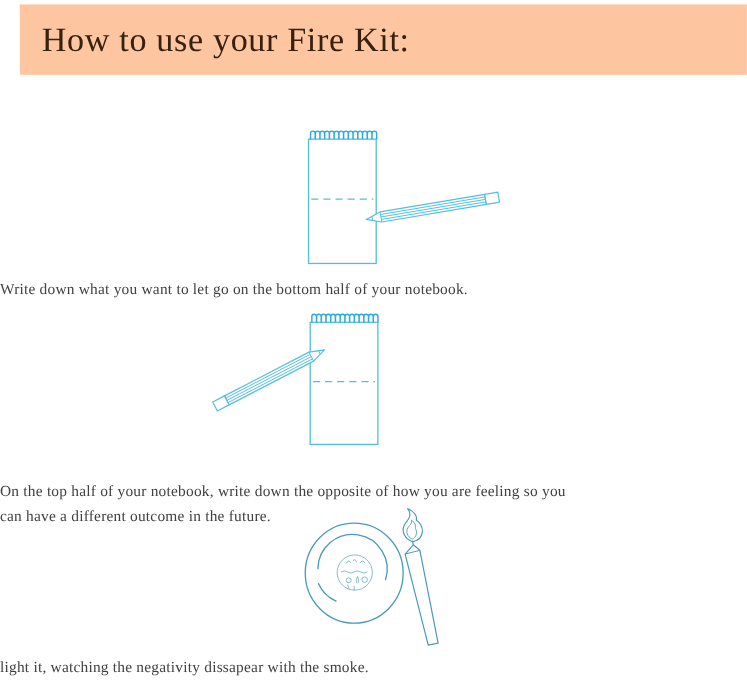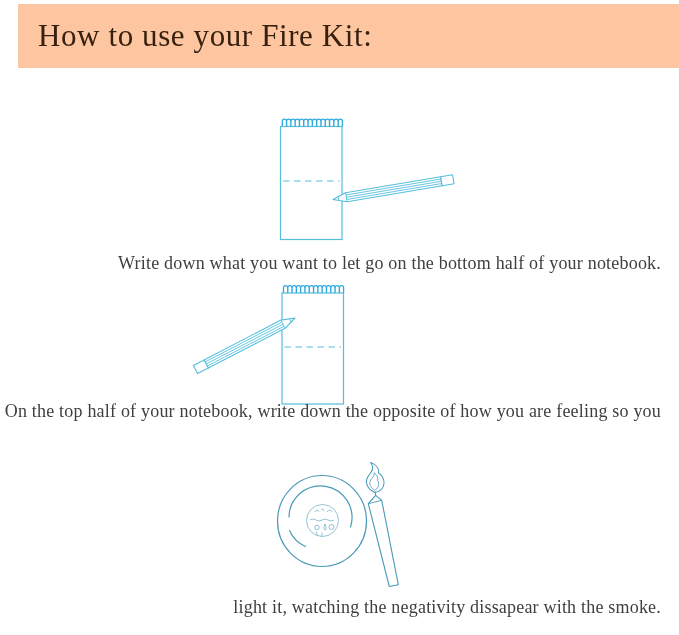--- a/index.html
+++ b/index.html
@@ -14,26 +14,26 @@
     background:var(--banner-bg,#fdc6a0);
     display:flex;align-items:center;
     padding-left:20px;box-sizing:border-box;
   }
   .banner h1{
     margin:0;font-weight:400;font-size:31px;letter-spacing:0.6px;
     color:var(--title-color,#38200f);
   }
   svg.illustrations{position:absolute;left:0;top:0;}
   .caption{
-    position:absolute;left:0;width:661px;text-align:right;
-    font-size:18px;line-height:23px;letter-spacing:0.2px;
+    position:absolute;left:0;width:661px;text-align:left;
+    font-size:14px;line-height:23px;letter-spacing:0.2px;
     color:var(--caption-color,#3f3f3f);
   }
   #cap1{top:252px;}
-  #cap2{top:400px;}
+  #cap2{top:436px;}
   #cap3{top:596px;}
   .nb{stroke:var(--notebook-stroke,#56bedd);fill:none;stroke-width:1.2;}
   .spiral{stroke:var(--spiral-stroke,#2ea9df);fill:none;stroke-width:1.3;}
   .tear{stroke:var(--notebook-stroke,#56bedd);fill:none;stroke-width:1.2;stroke-dasharray:6.5 4.5;}
   .pencil{stroke:var(--notebook-stroke,#56bedd);fill:#ffffff;stroke-width:1.1;stroke-linejoin:round;}
   .pencil-line{stroke:var(--notebook-stroke,#56bedd);fill:none;stroke-width:0.9;}
   .bowl{stroke:var(--bowl-stroke,#4b9ab8);fill:none;stroke-width:1.2;stroke-linecap:round;}
   .doodle{stroke:var(--bowl-stroke,#4b9ab8);fill:none;stroke-width:0.8;opacity:0.75;}
   .candle{stroke:var(--bowl-stroke,#4b9ab8);fill:#ffffff;stroke-width:1.1;stroke-linejoin:round;}
   .flame{stroke:var(--bowl-stroke,#4b9ab8);fill:none;stroke-width:1.05;stroke-linejoin:round;}
@@ -114,17 +114,18 @@
     </g>
   </g>
 </svg>
 
 <div class="caption" id="cap1">
   <div>Write down what you want to let go on the bottom half of your notebook.</div>
 </div>
 
 <div class="caption" id="cap2">
   <div>On the top half of your notebook, write down the opposite of how you are feeling so you</div>
+  <div>can have a different outcome in the future.</div>
 </div>
 
 <div class="caption" id="cap3">
   <div>light it, watching the negativity dissapear with the smoke.</div>
 </div>
 
 </body></html>

